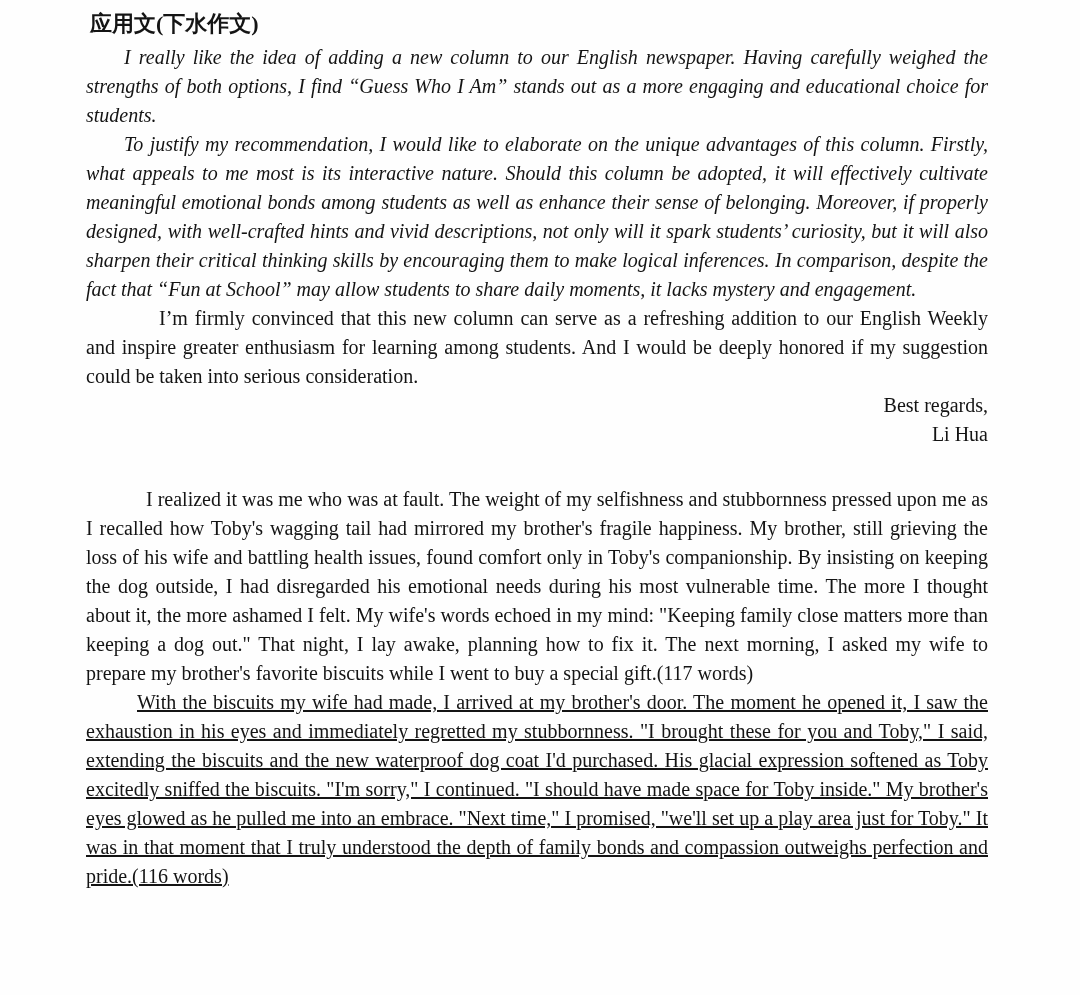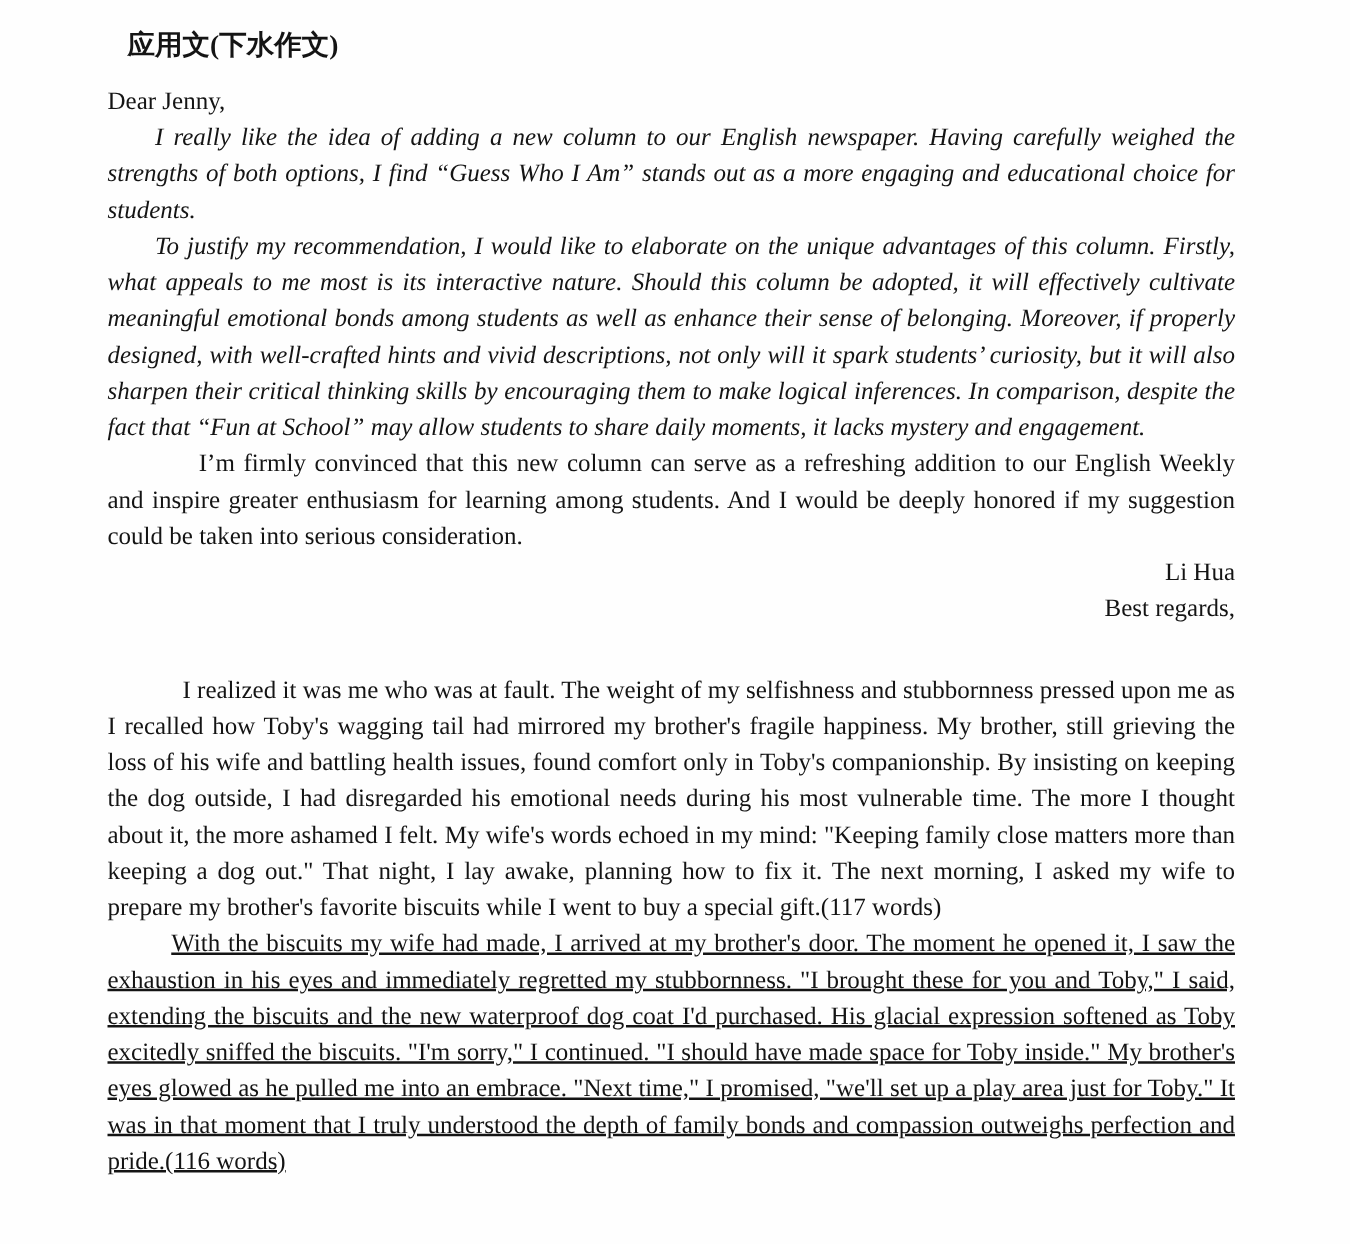--- a/index.html
+++ b/index.html
@@ -16,21 +16,21 @@
     color: #141414;
     font-family: "Liberation Serif", "DejaVu Serif", serif;
     font-size: 20px;
     line-height: 29px;
     padding: 5px 92px 10px 86px;
   }
   .section-heading {
     font-weight: bold;
     font-size: 22px;
     line-height: 30px;
-    margin: 16px;
+    margin: 4px;
   }
   .salutation {
     margin: 0;
     text-align: left;
   }
   .para {
     margin: 0;
     text-align: justify;
   }
   .indent-normal { text-indent: 38px; font-style: italic; }
@@ -46,31 +46,30 @@
   }
 </style>
 </head>
 <body>
 
 <div class="page">
 
   <section>
     <h1 class="section-heading">应用文(下水作文)</h1>
 
-    <p class="salutation">Dear Jenny,</p>
 
     <p class="para indent-normal">I really like the idea of adding a new column to our English newspaper. Having carefully weighed the strengths of both options, I find “Guess Who I Am” stands out as a more engaging and educational choice for students.</p>
 
     <p class="para indent-normal">To justify my recommendation, I would like to elaborate on the unique advantages of this column. Firstly, what appeals to me most is its interactive nature. Should this column be adopted, it will effectively cultivate meaningful emotional bonds among students as well as enhance their sense of belonging. Moreover, if properly designed, with well-crafted hints and vivid descriptions, not only will it spark students’ curiosity, but it will also sharpen their critical thinking skills by encouraging them to make logical inferences. In comparison, despite the fact that “Fun at School” may allow students to share daily moments, it lacks mystery and engagement.</p>
 
     <p class="para indent-large">I’m firmly convinced that this new column can serve as a refreshing addition to our English Weekly and inspire greater enthusiasm for learning among students. And I would be deeply honored if my suggestion could be taken into serious consideration.</p>
 
+    <p class="closing-line">Best regards,</p>
+
     <p class="closing-line">Li Hua</p>
-
-    <p class="closing-line">Best regards,</p>
   </section>
 
   <section class="continuation-section">
 
     <p class="para indent-cont1">I realized it was me who was at fault. The weight of my selfishness and stubbornness pressed upon me as I recalled how Toby's wagging tail had mirrored my brother's fragile happiness. My brother, still grieving the loss of his wife and battling health issues, found comfort only in Toby's companionship. By insisting on keeping the dog outside, I had disregarded his emotional needs during his most vulnerable time. The more I thought about it, the more ashamed I felt. My wife's words echoed in my mind: "Keeping family close matters more than keeping a dog out." That night, I lay awake, planning how to fix it. The next morning, I asked my wife to prepare my brother's favorite biscuits while I went to buy a special gift.(117 words)</p>
 
     <p class="para indent-cont2">With the biscuits my wife had made, I arrived at my brother's door. The moment he opened it, I saw the exhaustion in his eyes and immediately regretted my stubbornness. "I brought these for you and Toby," I said, extending the biscuits and the new waterproof dog coat I'd purchased. His glacial expression softened as Toby excitedly sniffed the biscuits. "I'm sorry," I continued. "I should have made space for Toby inside." My brother's eyes glowed as he pulled me into an embrace. "Next time," I promised, "we'll set up a play area just for Toby." It was in that moment that I truly understood the depth of family bonds and compassion outweighs perfection and pride.(116 words)</p>
   </section>
 
 </div>

